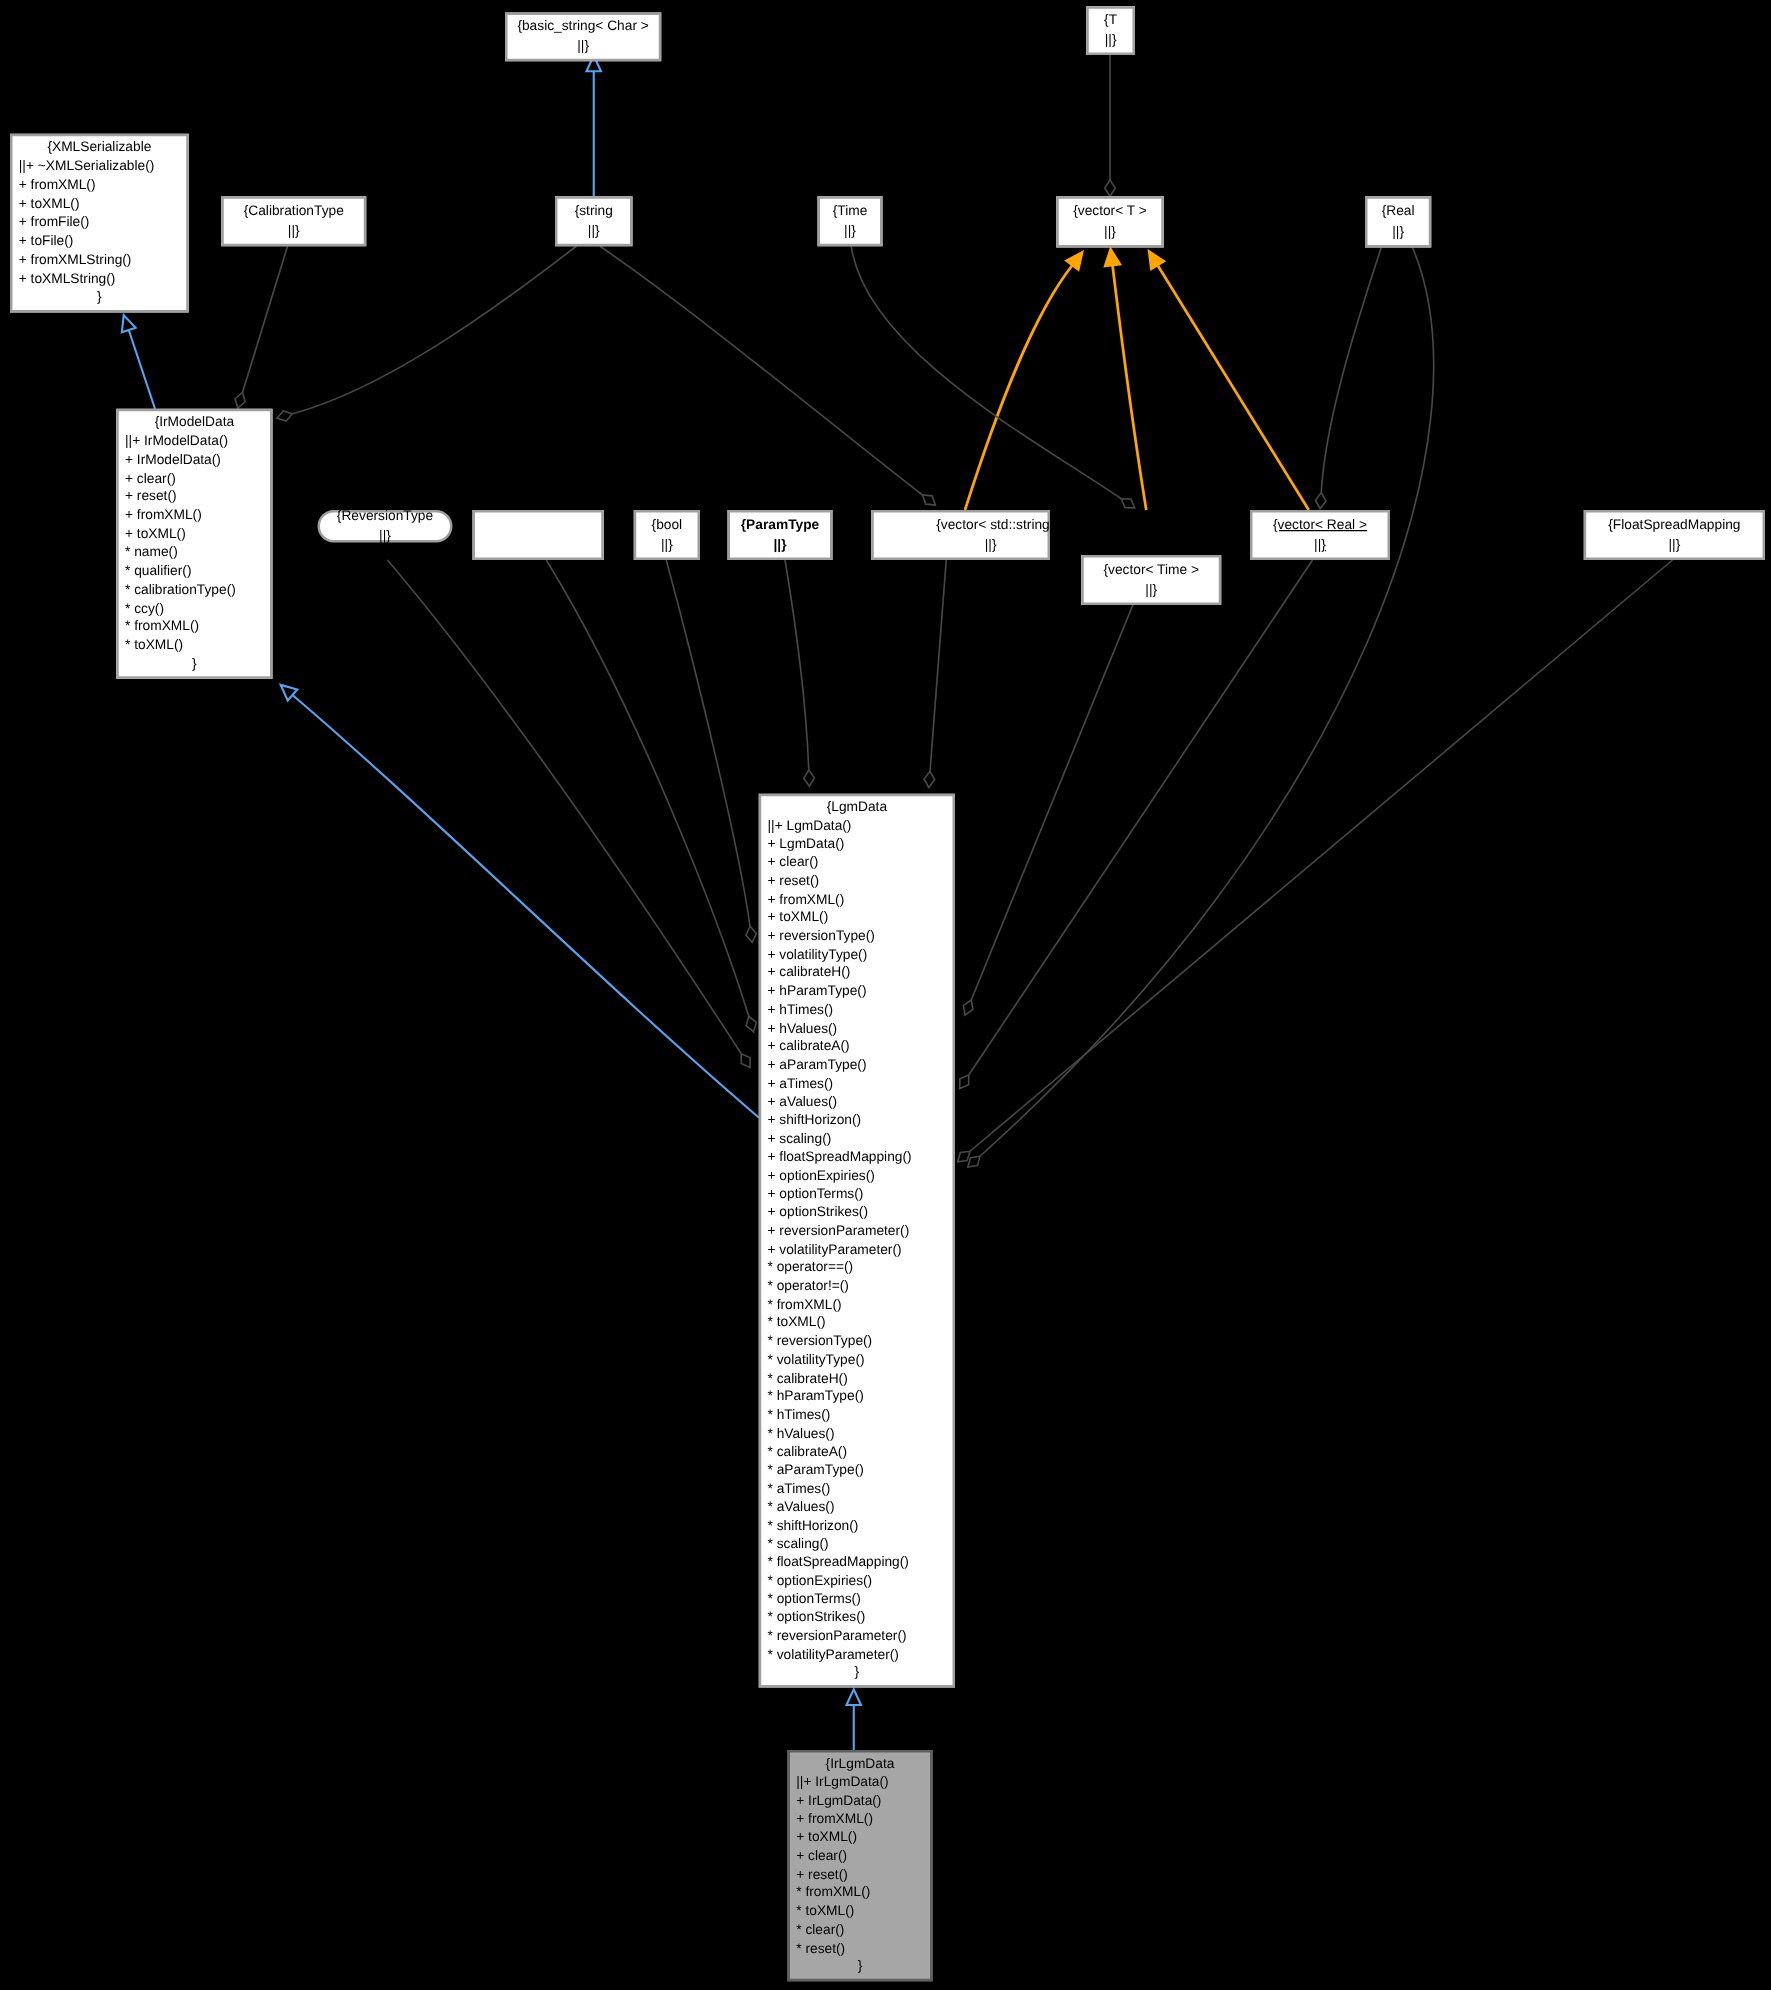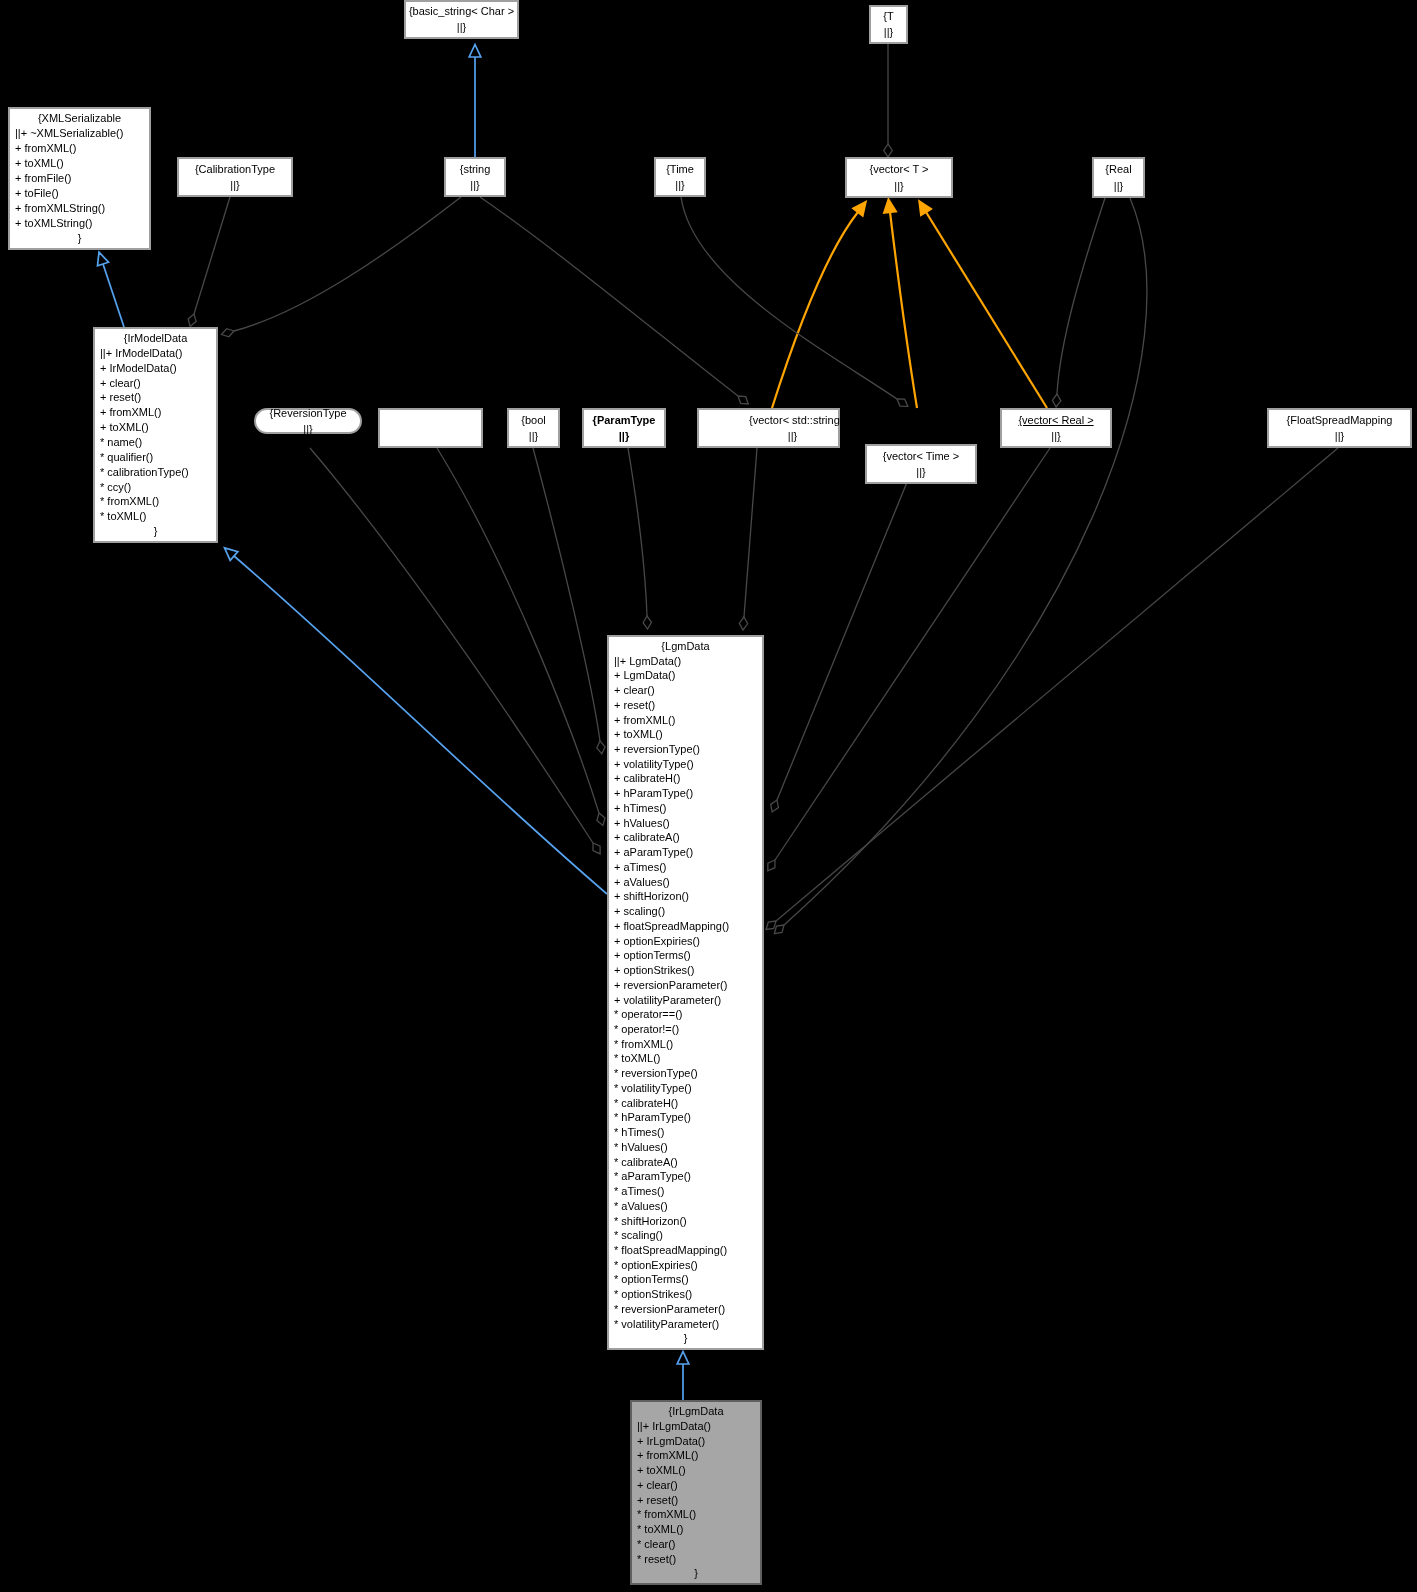--- a/index.html
+++ b/index.html
@@ -56,21 +56,21 @@
       <polygon points="744.0,617.0 739.3,623.2 743.0,630.0 747.7,623.8" fill="#000" stroke="#484848" stroke-width="1.3"></polygon>
       <path d="M921,448 L777,800" fill="none" stroke="#484848" stroke-width="1.3"></path>
       <polygon points="777.0,800.0 770.7,804.4 772.1,812.0 778.4,807.6" fill="#000" stroke="#484848" stroke-width="1.3"></polygon>
       <path d="M1050,448 L775,860" fill="none" stroke="#484848" stroke-width="1.3"></path>
       <polygon points="775.0,860.0 767.9,863.1 767.8,870.8 774.9,867.7" fill="#000" stroke="#484848" stroke-width="1.3"></polygon>
       <path d="M1338,448 L776,921" fill="none" stroke="#484848" stroke-width="1.3"></path>
       <polygon points="776.0,921.0 768.3,922.0 766.1,929.4 773.7,928.4" fill="#000" stroke="#484848" stroke-width="1.3"></polygon>
       <path d="M1130,198 C1192,345 1085,655 784,925" fill="none" stroke="#484848" stroke-width="1.3"></path>
       <polygon points="784.0,925.0 776.4,926.2 774.3,933.7 782.0,932.5" fill="#000" stroke="#484848" stroke-width="1.3"></polygon>
     </svg>
-<div class="node" style="left: 404px; top: 0; width: 115px; height: 39px; line-height: 15.5px;">
+<div class="node" style="left: 404px; top: 10px; width: 125px; height: 39px; line-height: 15.5px;">
       <div class="ln c">{basic_string&lt; Char &gt;</div>
       <div class="ln c">||}</div>
     </div>
     <div class="node" style="left: 869px; top: 5px; width: 39px; height: 39px; line-height: 15.5px;">
       <div class="ln c">{T</div>
       <div class="ln c">||}</div>
     </div>
     <div class="node" style="left: 8px; top: 107px; width: 143px; height: 143px; line-height: 15px;">
       <div class="ln c">{XMLSerializable</div>
       <div class="ln">||+ ~XMLSerializable()</div>
@@ -87,21 +87,21 @@
       <div class="ln c">||}</div>
     </div>
     <div class="node" style="left: 444px; top: 157px; width: 62px; height: 40px; line-height: 16px;">
       <div class="ln c">{string</div>
       <div class="ln c">||}</div>
     </div>
     <div class="node" style="left: 654px; top: 157px; width: 52px; height: 40px; line-height: 16px;">
       <div class="ln c">{Time</div>
       <div class="ln c">||}</div>
     </div>
-    <div class="node" style="left: 845px; top: 157px; width: 108px; height: 41px; line-height: 16.5px;">
+    <div class="node" style="left: 845px; top: 157px; width: 86px; height: 41px; line-height: 16.5px;">
       <div class="ln c">{vector&lt; T &gt;</div>
       <div class="ln c">||}</div>
     </div>
     <div class="node" style="left: 1092px; top: 157px; width: 53px; height: 41px; line-height: 16.5px;">
       <div class="ln c">{Real</div>
       <div class="ln c">||}</div>
     </div>
     <div class="node" style="left: 93px; top: 327px; width: 125px; height: 216px; line-height: 14.86px;">
       <div class="ln c">{IrModelData</div>
       <div class="ln">||+ IrModelData()</div>
@@ -193,21 +193,21 @@
       <div class="ln">* shiftHorizon()</div>
       <div class="ln">* scaling()</div>
       <div class="ln">* floatSpreadMapping()</div>
       <div class="ln">* optionExpiries()</div>
       <div class="ln">* optionTerms()</div>
       <div class="ln">* optionStrikes()</div>
       <div class="ln">* reversionParameter()</div>
       <div class="ln">* volatilityParameter()</div>
       <div class="ln c">}</div>
     </div>
-    <div class="node hl" style="left: 630px; top: 1400px; width: 132px; height: 185px; line-height: 14.75px;">
+    <div class="node hl" style="left: 630px; top: 1400px; width: 116px; height: 185px; line-height: 14.75px;">
       <div class="ln c">{IrLgmData</div>
       <div class="ln">||+ IrLgmData()</div>
       <div class="ln">+ IrLgmData()</div>
       <div class="ln">+ fromXML()</div>
       <div class="ln">+ toXML()</div>
       <div class="ln">+ clear()</div>
       <div class="ln">+ reset()</div>
       <div class="ln">* fromXML()</div>
       <div class="ln">* toXML()</div>
       <div class="ln">* clear()</div>

